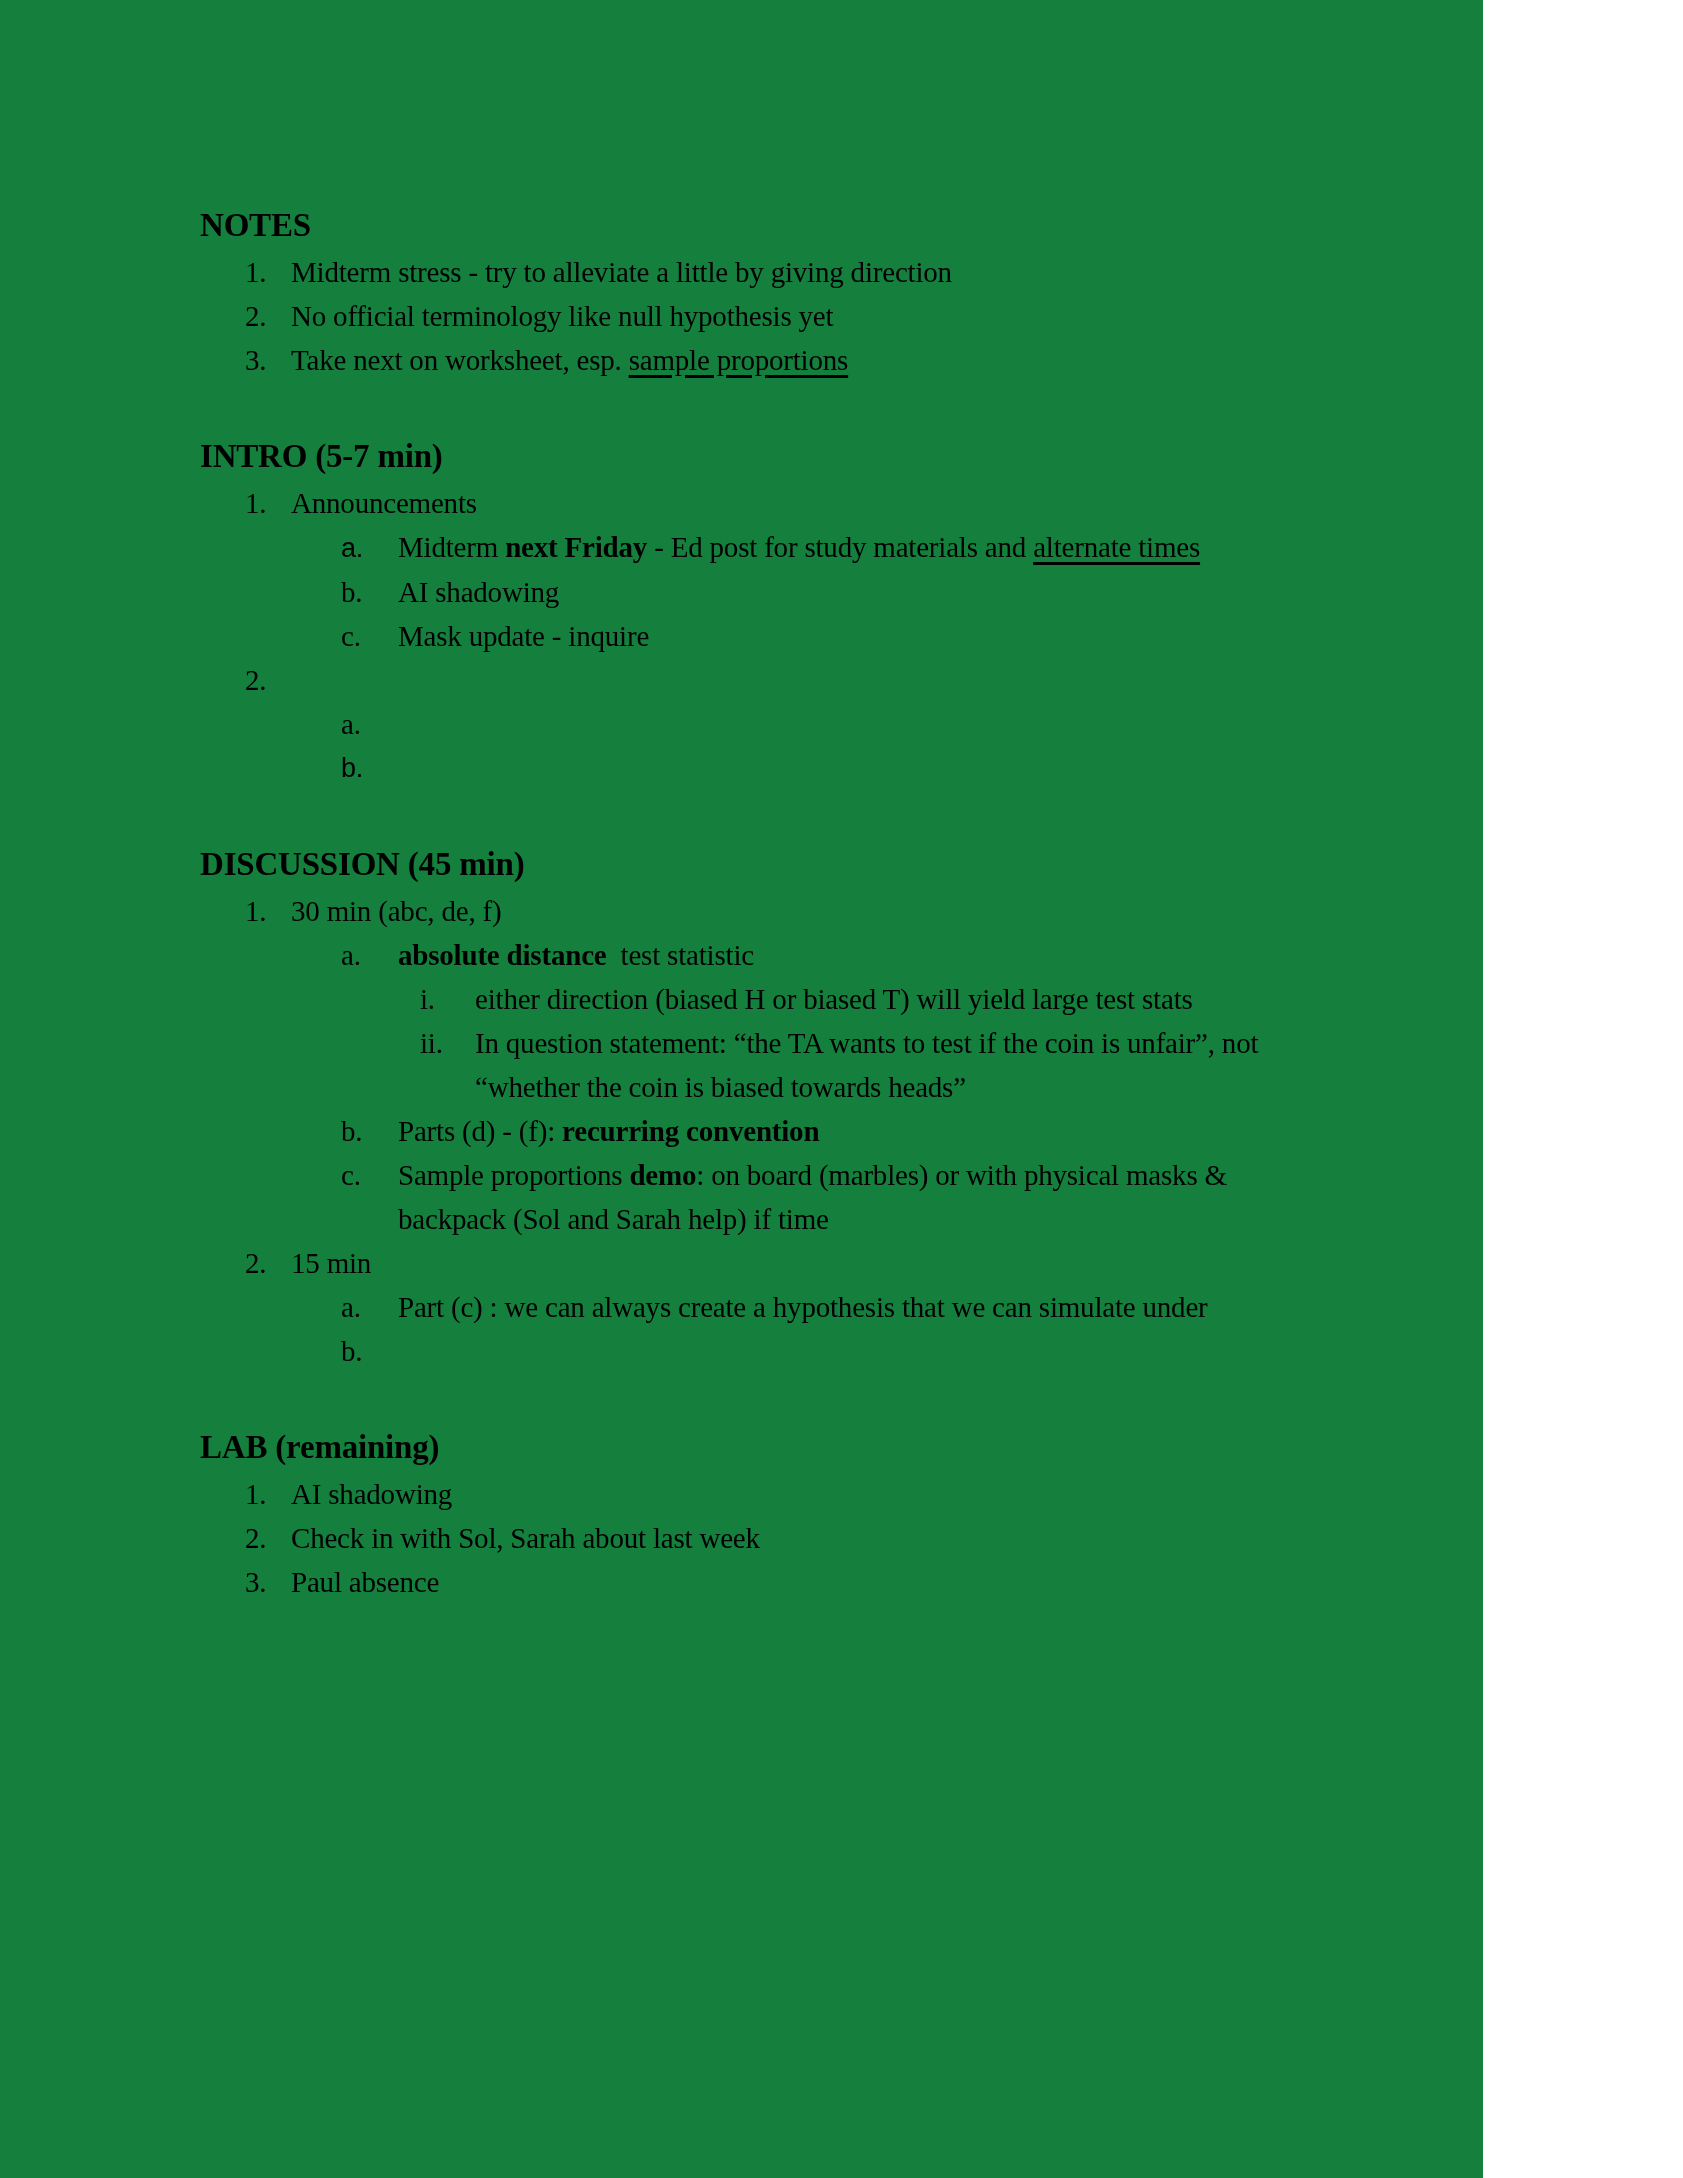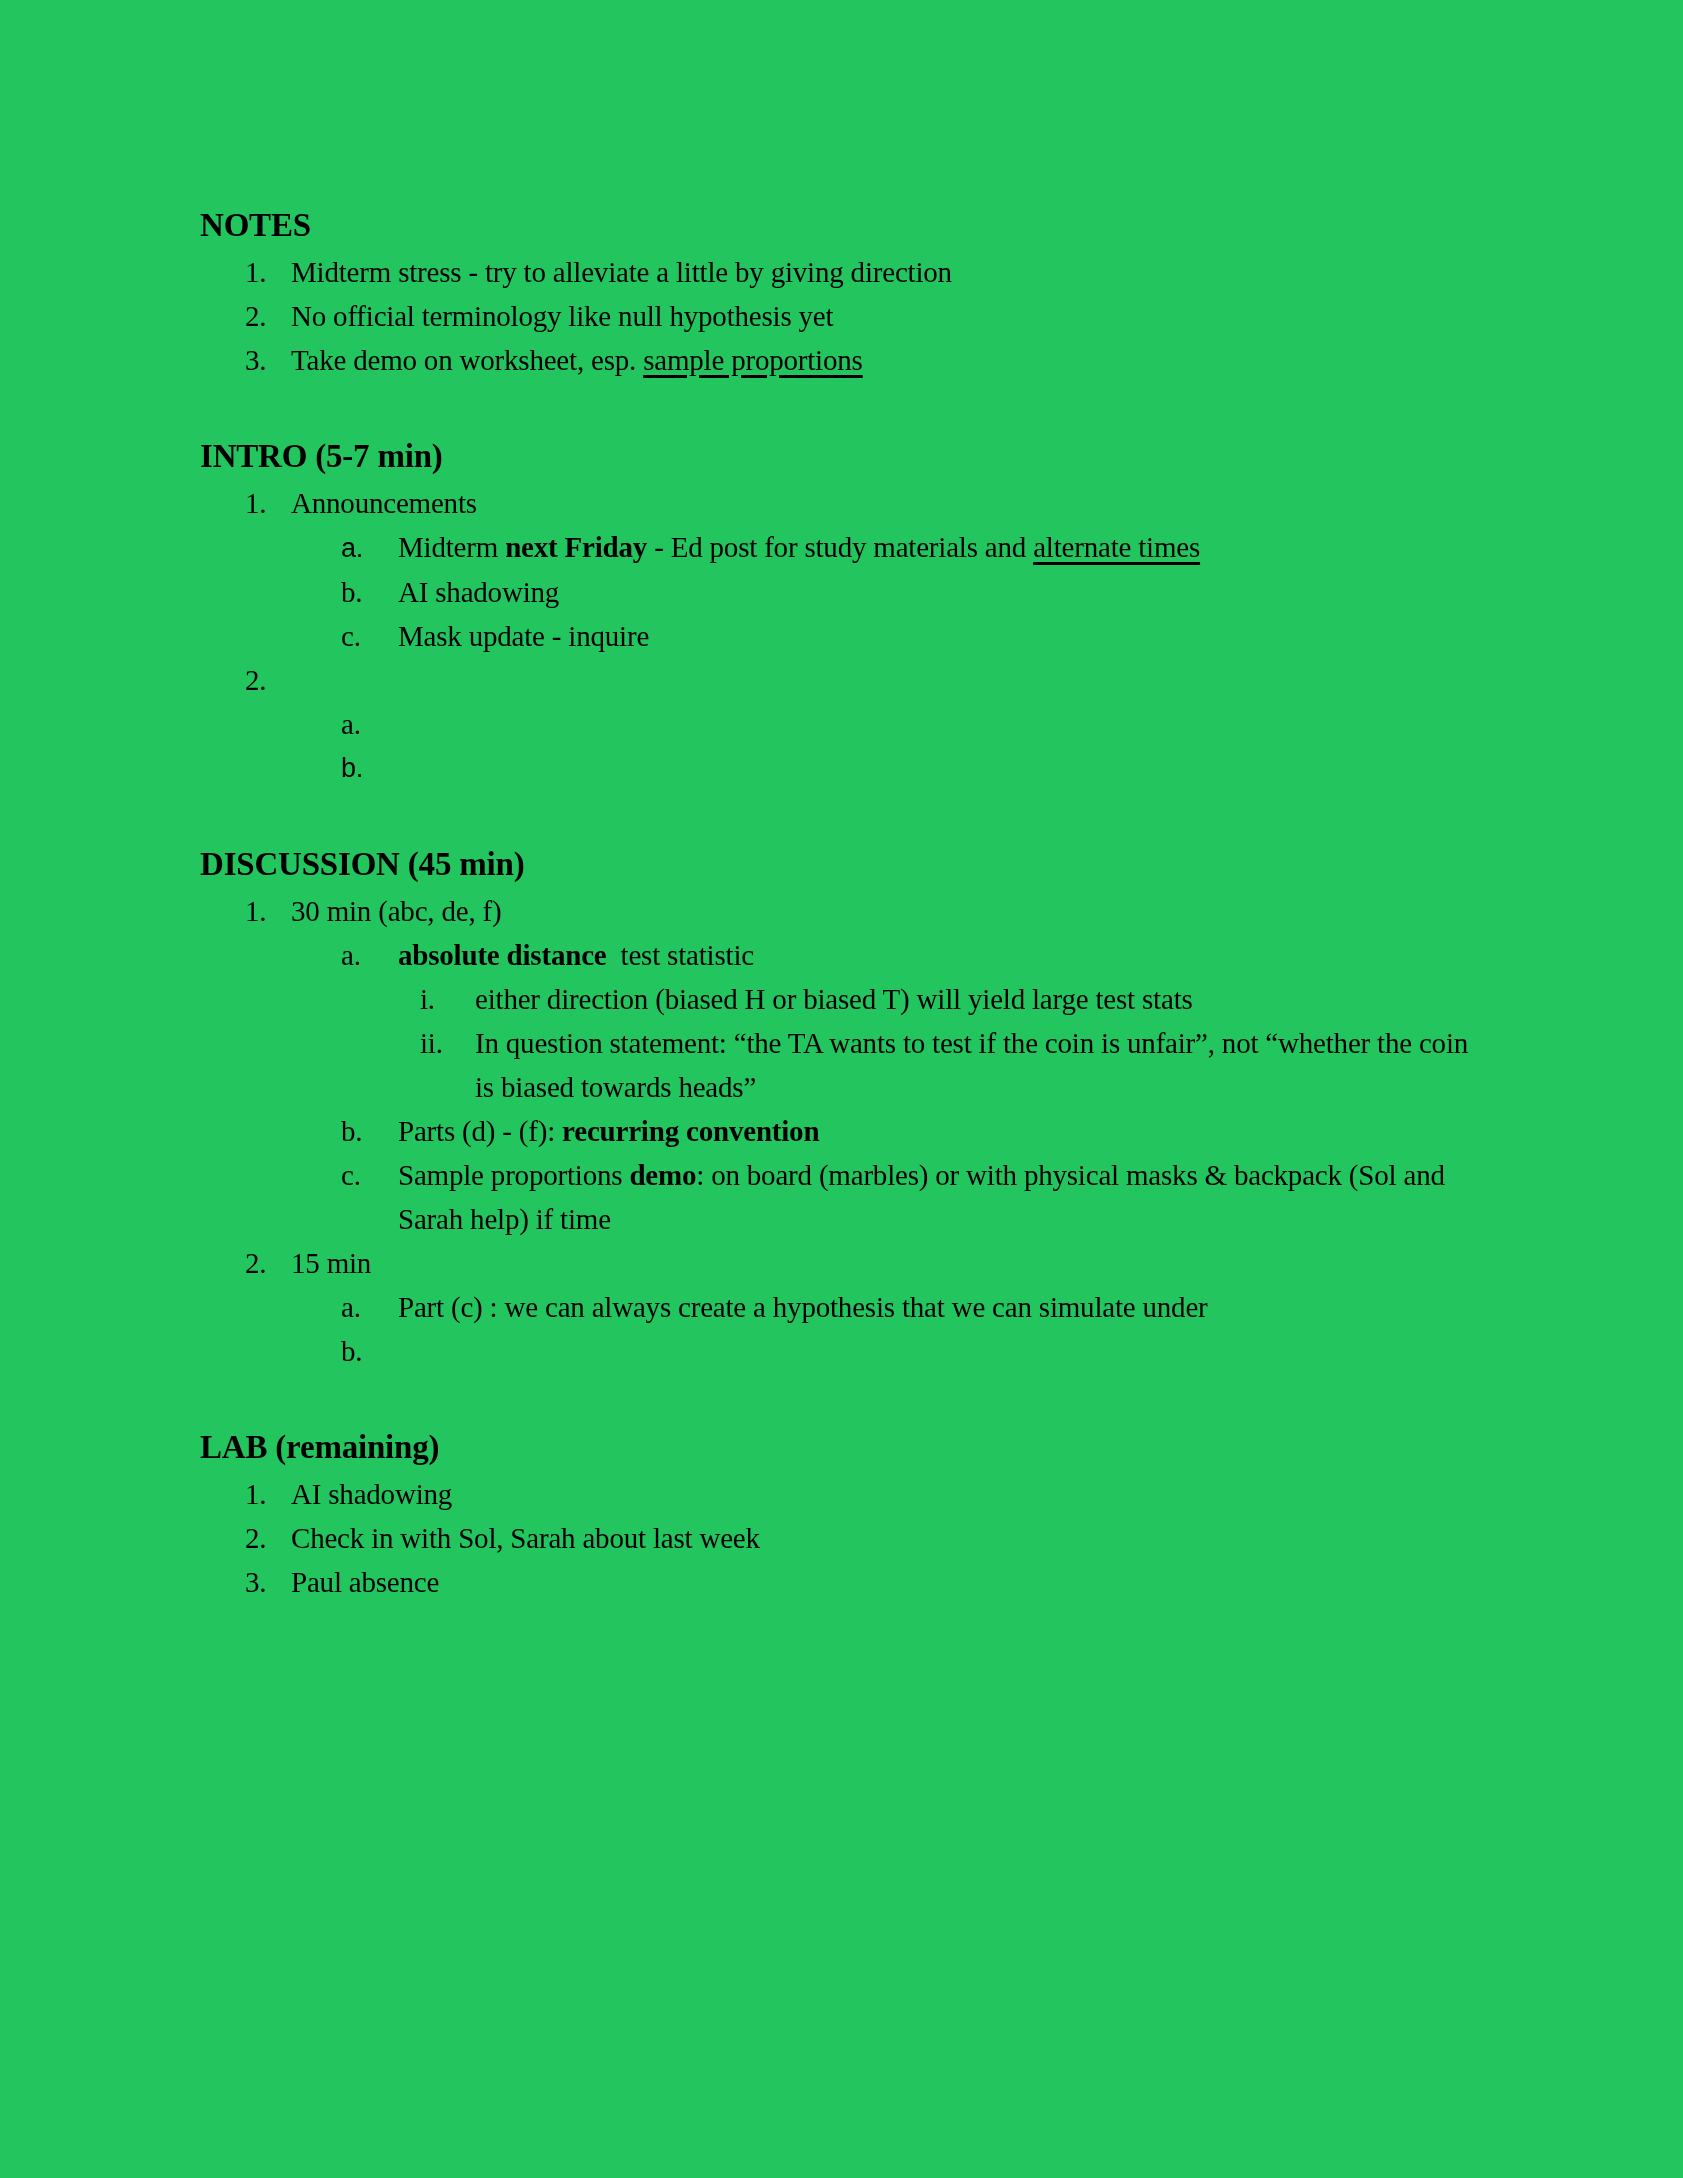--- a/index.html
+++ b/index.html
@@ -5,26 +5,26 @@
   html, body { margin: 0; padding: 0; }
   body {
     width: 1683px;
     height: 2178px;
     background: #ffffff;
     color: #000000;
     font-family: "Liberation Serif", serif;
   }
   .page {
     position: relative;
-    width: 1683px;
+    width: 1483px;
     height: 2178px;
     box-sizing: border-box;
     padding-top: 201px;
     overflow: hidden;
-    background: #22c55e;
+    background: #15803d;
   }
   .sec + .sec { margin-top: 50px; }
   .heading {
     padding-left: 200px;
     font-size: 33px;
     font-weight: bold;
     line-height: 49px;
     letter-spacing: -0.2px;
   }
   .li {
@@ -57,21 +57,21 @@
         <div class="li lvl1">
     <span class="marker">1.</span>
     <span class="txt"><span>Midterm stress - try to alleviate a little by giving direction</span></span>
   </div>
         <div class="li lvl1">
     <span class="marker">2.</span>
     <span class="txt"><span>No official terminology like null hypothesis yet</span></span>
   </div>
         <div class="li lvl1">
     <span class="marker">3.</span>
-    <span class="txt"><span>Take demo on worksheet, esp. </span><span class="u">sample proportions</span></span>
+    <span class="txt"><span>Take next on worksheet, esp. </span><span class="u">sample proportions</span></span>
   </div>
       </div>
   </div>
     <div class="sec">
     <div class="heading">INTRO (5-7 min)</div>
     <div>
         <div class="li lvl1">
     <span class="marker">1.</span>
     <span class="txt"><span>Announcements</span></span>
   </div>

